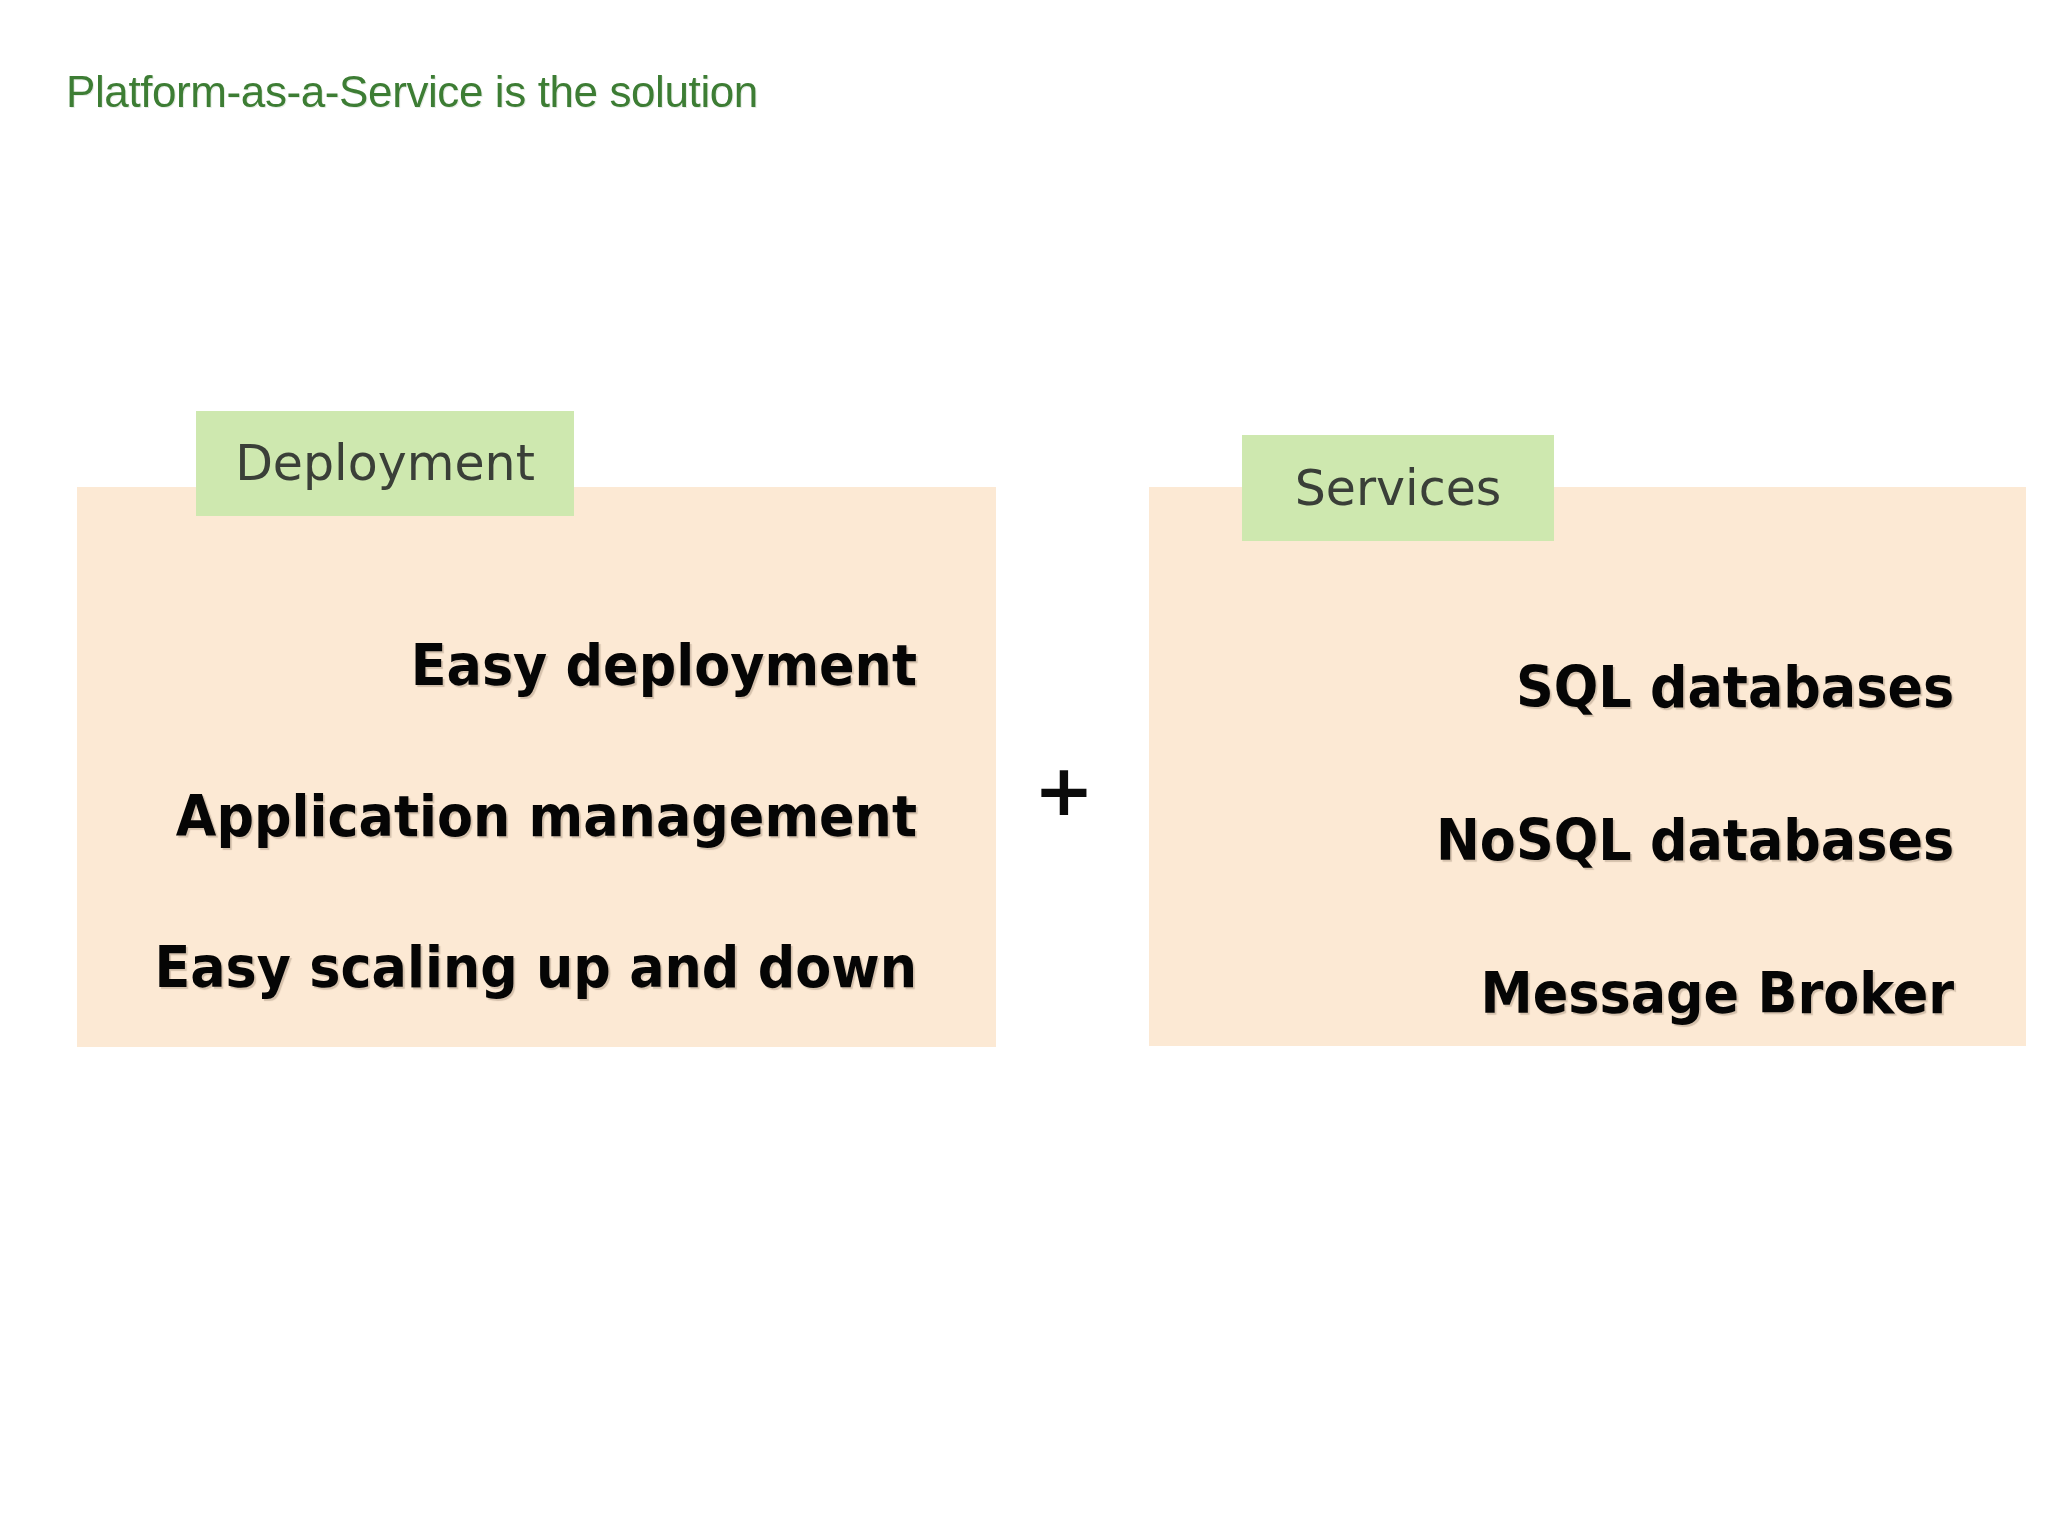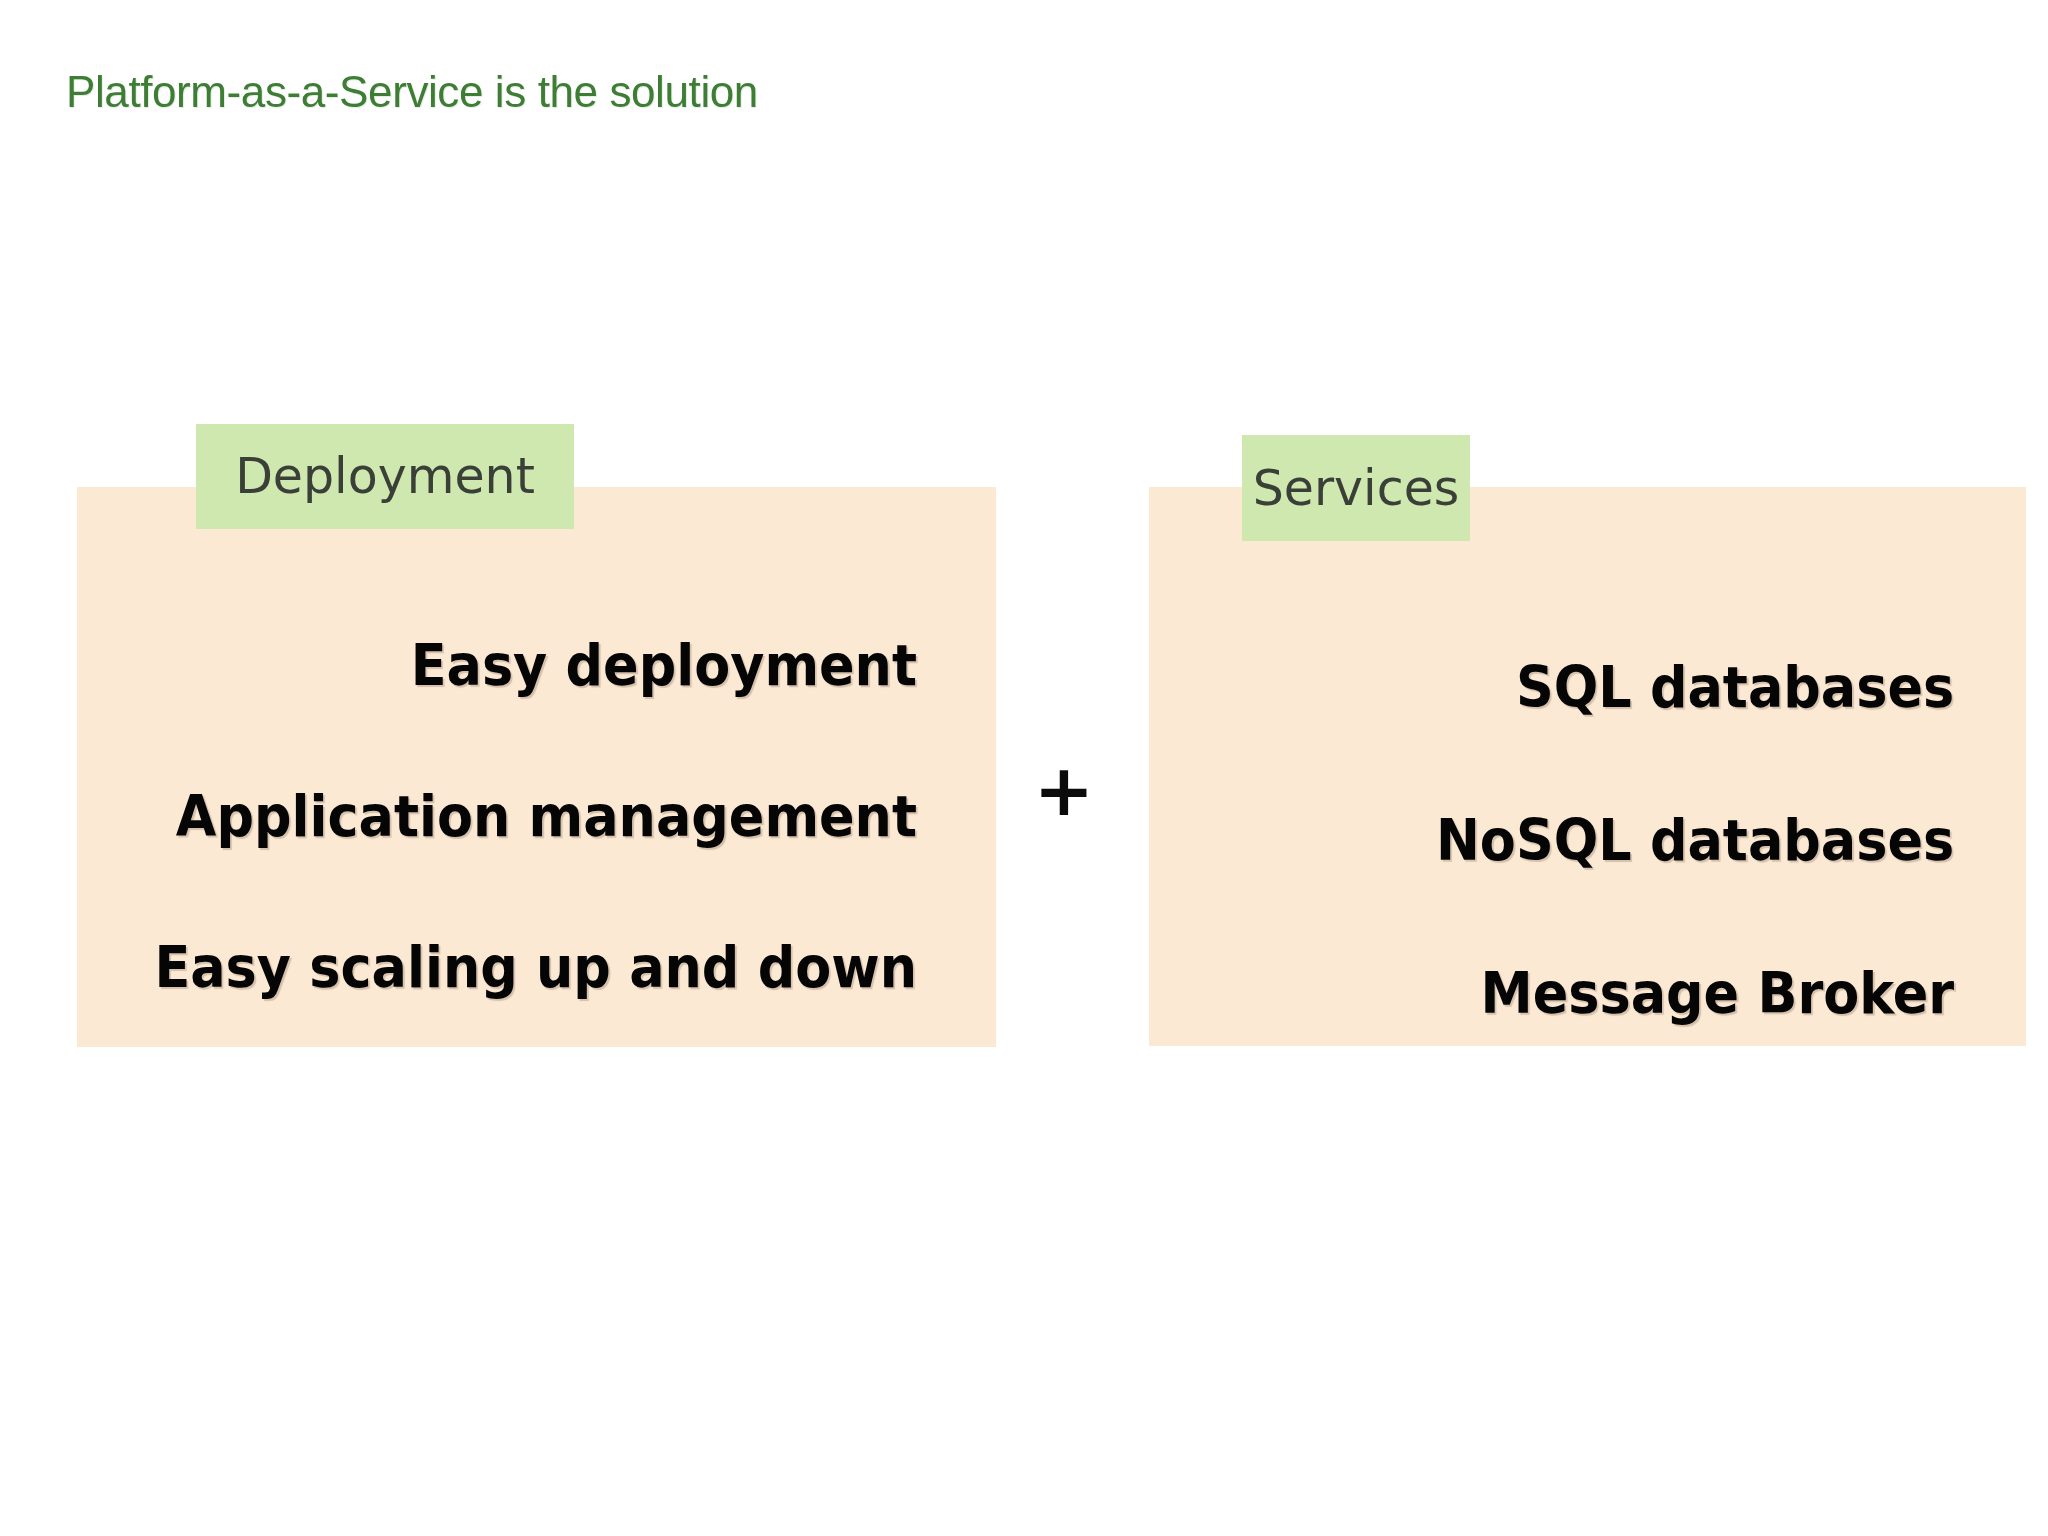--- a/index.html
+++ b/index.html
@@ -64,28 +64,28 @@
     font-family: "DejaVu Sans", sans-serif;
     font-weight: 400;
     font-size: 49px;
     line-height: 1;
     color: #3a3f38;
     white-space: nowrap;
     letter-spacing: 0px;
   }
   .chip-deployment {
     left: 196px;
-    top: 424px;
+    top: 411px;
     width: 378px;
     height: 105px;
   }
   .chip-services {
     left: 1242px;
     top: 435px;
-    width: 228px;
+    width: 312px;
     height: 106px;
   }
 
   
   .item-list {
     position: absolute;
     text-align: right;
   }
   .list-deployment {
     left: 89px;

